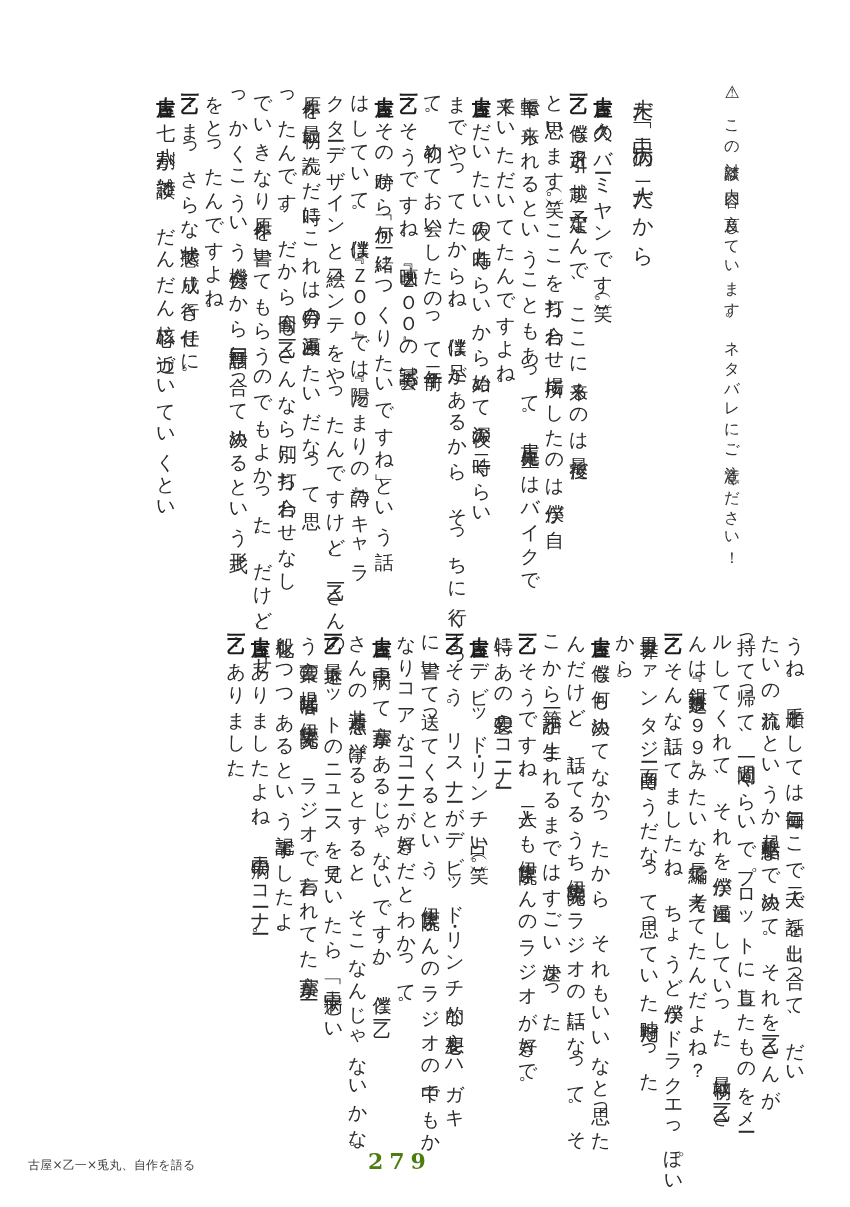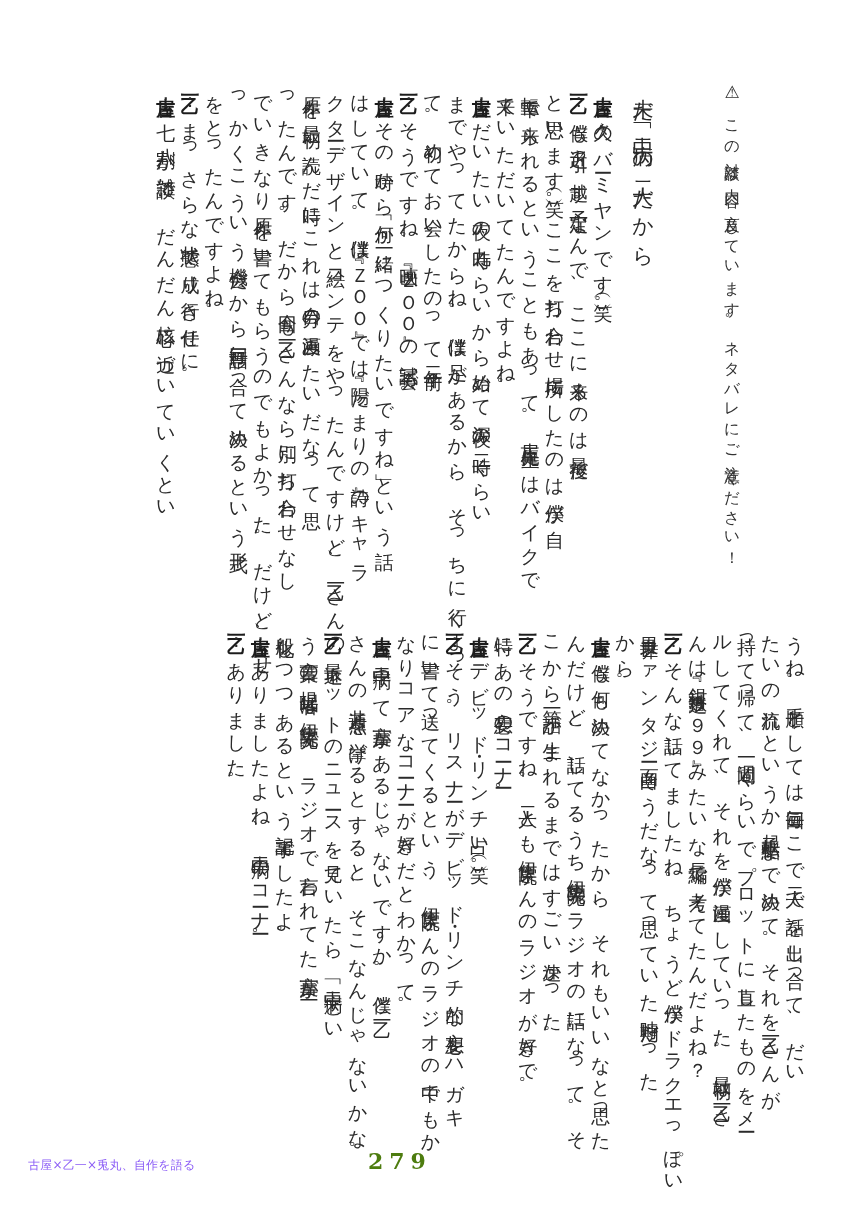--- a/index.html
+++ b/index.html
@@ -12,21 +12,21 @@
   #warning { position: absolute; left: 722px; top: 82px; writing-mode: vertical-rl;
              text-orientation: upright; font-size: 15.5px; letter-spacing: 2.9px; line-height: 20px;
              color: #333; white-space: nowrap; }
   #warning .warn-icon { display: inline-block; font-size: 17px; color: #333; margin-bottom: 4px; }
   #section-title { position: absolute; left: 630px; top: 82px; writing-mode: vertical-rl;
                    text-orientation: upright; font-size: 21px; letter-spacing: 4.5px; line-height: 26px;
                    color: #2a2a2a; white-space: nowrap; }
   #top-block { right: 234px; top: 82px; width: 560px; height: 500px; }
   #bottom-block { right: 42px; top: 622px; width: 762px; height: 500px; }
   #footer-running-title { position: absolute; left: 28px; top: 1157px; font-size: 12px;
-                          color: #8b5cf6; letter-spacing: 0.2px; font-family: "DejaVu Serif", serif; }
+                          color: #404040; letter-spacing: 0.2px; font-family: "DejaVu Serif", serif; }
   #footer-page-number { position: absolute; left: 368px; top: 1148px; font-size: 22px;
                         font-weight: bold; letter-spacing: 6px; color: #4d7c0f;
                         font-family: "DejaVu Serif", serif; }
 </style>
 </head>
 <body>
 
 <div id="warning">
   <span class="warn-icon">⚠</span><span>この対談は内容に言及しています。ネタバレにご注意ください！</span>
 </div>

